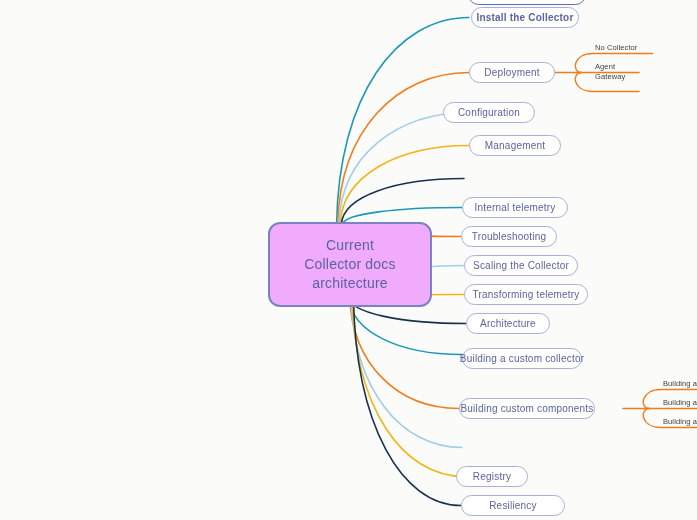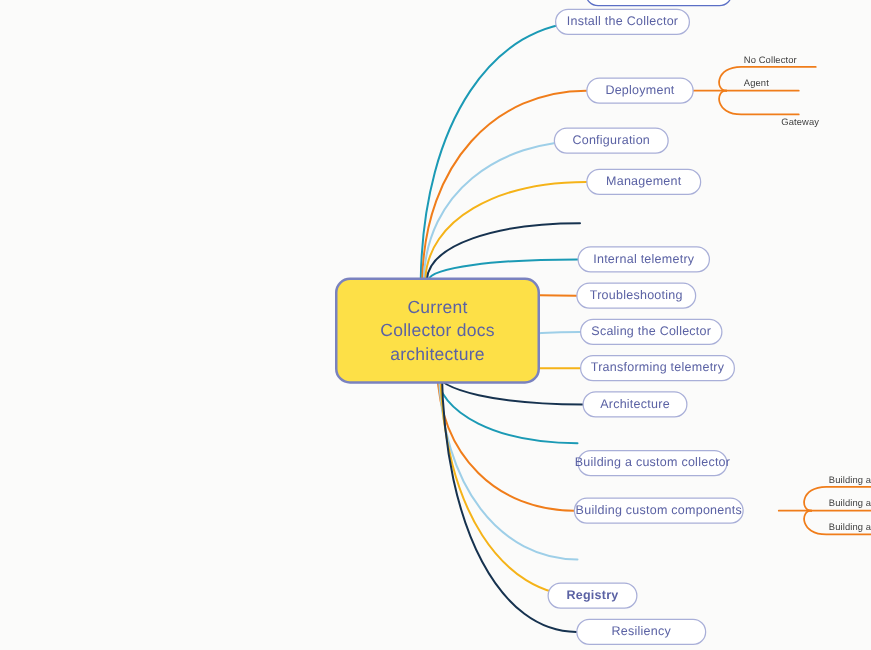--- a/index.html
+++ b/index.html
@@ -53,21 +53,21 @@
   .node.root {
     border: 2px solid #7a82bf;
     border-radius: 12px;
     color: #5b62a4;
     font-size: 14px;
     line-height: 19px;
     height: auto;
     padding: 12px 18px;
     text-align: center;
     display: block;
-    background: #fde047;
+    background: #f0abfc;
   }
   .node.root .root-line {
     display: block;
   }
   .subnode {
     position: absolute;
     color: #3d3d3d;
     font-size: 7.5px;
     letter-spacing: 0.1px;
     white-space: nowrap;
@@ -116,33 +116,33 @@
         <path d="M 649 408.5 C 640 408.5, 640 427.5, 661 427.5 L 729.2 427.5" stroke="#f07d1a"></path>
       </g>
   </svg>
   <div class="canvas-layer" id="node-layer">
     <div class="clipped-node" style="left:468px; top:-16px; width:118px;"></div>
   <div class="node root" style="left: 268px; top: 222px; width: 164px;">
         <span class="root-line">Current</span>
         <span class="root-line">Collector docs</span>
         <span class="root-line">architecture</span>
       </div>
-      <div class="node" style="left: 444px; top: 7px; width: 108px;">Install the Collector</div>
+      <div class="node" style="left: 471px; top: 7px; width: 108px; font-weight: bold;">Install the Collector</div>
       <div class="node" style="left: 469px; top: 62px; width: 86px;">Deployment</div>
       <div class="subnode" style="left: 595px; top: 40.5px;">No Collector</div>
       <div class="subnode" style="left: 595px; top: 59.5px;">Agent</div>
-      <div class="subnode" style="left: 595px; top: 91px; margin-left: 30px;">Gateway</div>
+      <div class="subnode" style="left: 595px; top: 70px;">Gateway</div>
       <div class="node" style="left: 443px; top: 102px; width: 92px;">Configuration</div>
       <div class="node" style="left: 469px; top: 135px; width: 92px;">Management</div>
       <div class="node" style="left: 462px; top: 197px; width: 106px;">Internal telemetry</div>
       <div class="node" style="left: 461px; top: 226px; width: 96px;">Troubleshooting</div>
       <div class="node" style="left: 464px; top: 255px; width: 114px;">Scaling the Collector</div>
       <div class="node" style="left: 464px; top: 284px; width: 124px;">Transforming telemetry</div>
       <div class="node" style="left: 466px; top: 313px; width: 84px;">Architecture</div>
-      <div class="node" style="left: 462px; top: 360px; width: 120px;">Building a custom collector</div>
+      <div class="node" style="left: 462px; top: 348px; width: 120px;">Building a custom collector</div>
       <div class="node" style="left: 459px; top: 398px; width: 136px;">Building custom components</div>
       <div class="subnode" style="left: 663px; top: 376.5px;">Building a rec</div>
       <div class="subnode" style="left: 663px; top: 395.5px;">Building a con</div>
       <div class="subnode" style="left: 663px; top: 414.5px;">Building an au</div>
-      <div class="node" style="left: 438px; top: 466px; width: 72px; font-weight: bold;">Registry</div>
+      <div class="node" style="left: 456px; top: 466px; width: 72px;">Registry</div>
       <div class="node" style="left: 461px; top: 495px; width: 104px;">Resiliency</div>
     </div>
 </div>
 
 </body></html>

